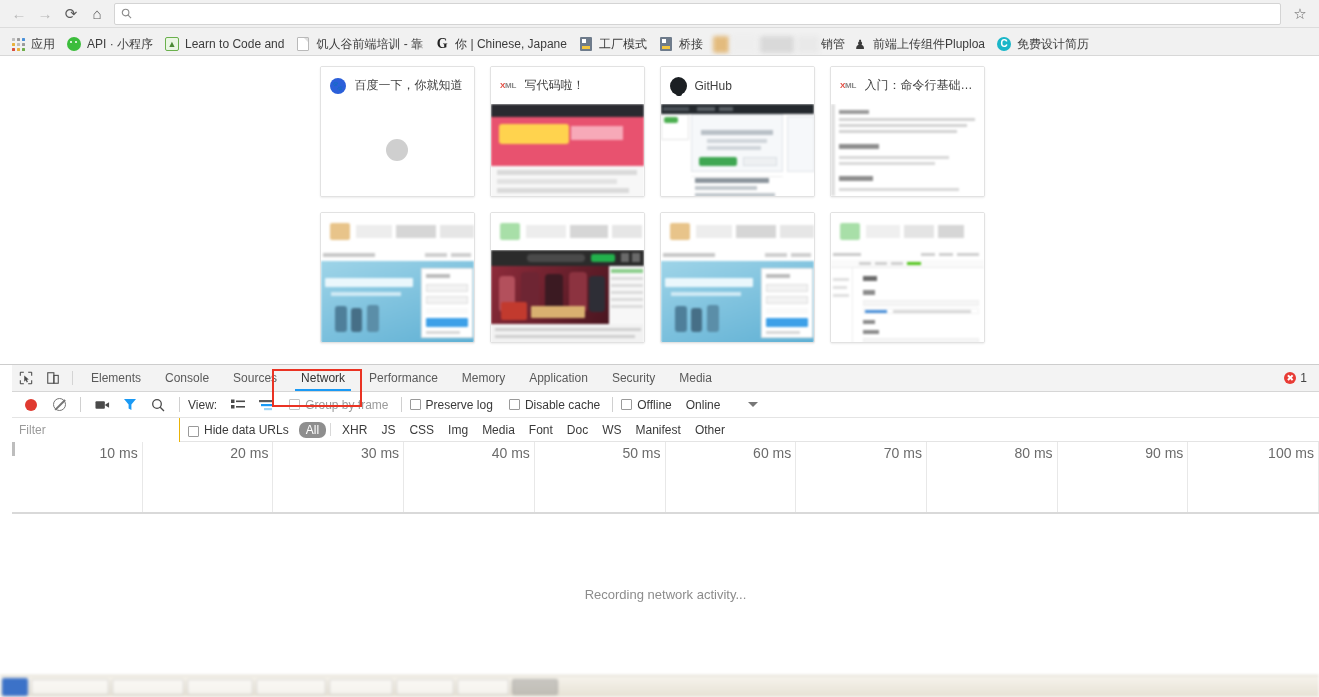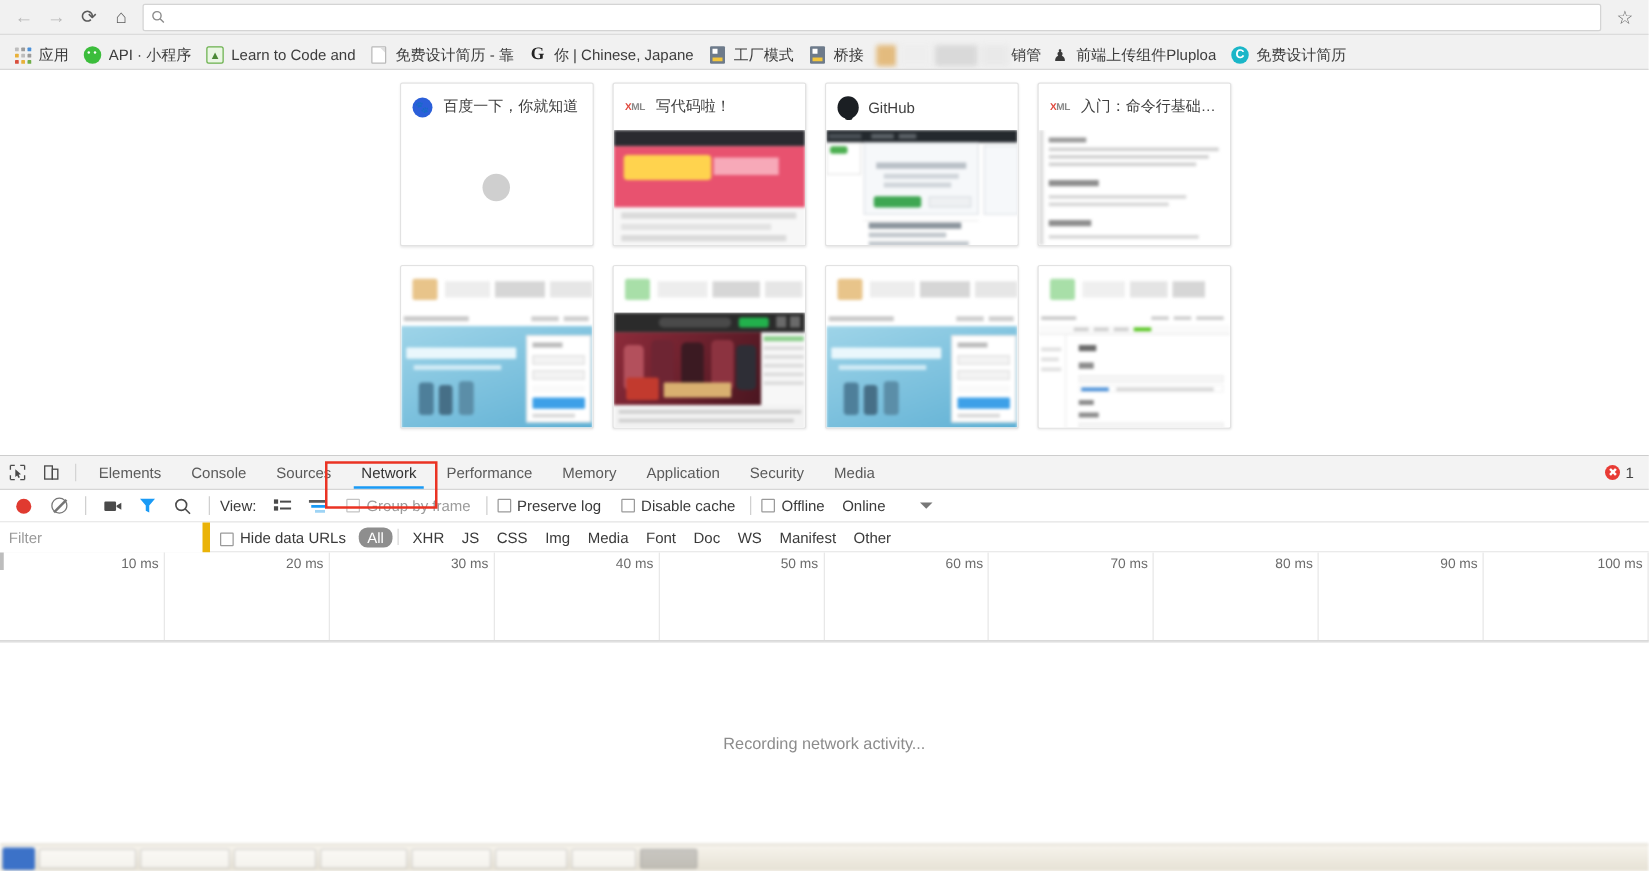--- a/index.html
+++ b/index.html
@@ -132,21 +132,21 @@
     width: 22px; height: 22px; border-radius: 50%; background: #cfcfcf;
     position: absolute; left: 50%; top: 50%; transform: translate(-50%,-50%);
   }
   .mosaic { position:absolute; inset:0; filter: blur(1.1px); }
   .mosaic .bar { position:absolute; }
 
   
   .devtools {
     position: absolute; left: 0; right: 0; top: 364px; bottom: 22px;
     background: #fff; border-top: 1px solid #cdcdcd;
-    display: flex; flex-direction: column;
+    display: flex; flex-direction: column; padding-left: 12px;
   }
   .dt-tabbar {
     height: 27px; display: flex; align-items: stretch;
     border-bottom: 1px solid #d6d6d6; background: #f3f3f3; position: relative;
   }
   .dt-tool-ico {
     width: 27px; display: flex; align-items: center; justify-content: center;
     color: #5a5a5a;
   }
   .dt-sep { width: 1px; background: #d4d4d4; margin: 6px 6px; }
@@ -199,41 +199,41 @@
   .caret-dn {
     width:0;height:0;border-left:5px solid transparent;border-right:5px solid transparent;
     border-top:5px solid #777;
   }
 
   .dt-filterbar {
     height: 24px; display: flex; align-items: center;
     border-bottom: 1px solid #e4e4e4; font-size: 12px; color: #3a3a3a;
   }
   .filter-input {
-    width: 168px; height: 24px; border: none; border-right: 6px solid #eab308;
+    width: 168px; height: 24px; border: none; border-right: 1px solid #eab308;
     outline: none; font-size: 12px; color: #737373; padding: 0 7px;
     font-family: inherit; background: #fff;
   }
   .filter-input::placeholder { color: #9a9a9a; }
   .ftypes { display: flex; align-items: center; gap: 0; margin-left: 6px; }
   .ftype { padding: 1px 7px; border-radius: 7px; color: #3a3a3a; }
   .ftype.active { background: #8e8e8e; color: #fff; }
   .ftype-sep { width:1px; height:13px; background:#d8d8d8; margin:0 4px; }
 
   .dt-timeline {
     height: 72px; border-bottom: 1px solid #d9d9d9;
     display: flex; position: relative; background: #fff;
   }
   .tl-cell {
     flex: 1; border-right: 1px solid #e8e8e8; position: relative;
   }
   .tl-cell:last-child { border-right: none; }
   .tl-label {
     position: absolute; right: 4px; top: 3px;
-    font-size: 11px; color: #6b6b6b;
+    font-size: 14px; color: #6b6b6b;
   }
   .tl-left-grip {
     position: absolute; left: 0; top: 0; width: 3px; height: 14px; background: #bdbdbd;
   }
   .tl-bottomline { position:absolute; left:0; right:0; bottom:0; height:1px; background:#d9d9d9;}
 
   .dt-empty {
     flex: 1; display: flex; flex-direction: column;
     align-items: center; justify-content: center;
     font-size: 13px; color: #8c8c8c; gap: 12px; background: #fff;
@@ -303,21 +303,21 @@
     <span class="bm-ico">
         <span class="ico-green-sq">▲</span>
       </span>
     <span class="label">Learn to Code and</span>
   </div>
 
   <div class="bm">
     <span class="bm-ico">
         <span class="ico-page"></span>
       </span>
-    <span class="label">免费设计简历 - 靠</span>
+    <span class="label">饥人谷前端培训 - 靠</span>
   </div>
 
   <div class="bm">
     <span class="bm-ico">
         <span class="ico-g">G</span>
       </span>
     <span class="label">你 | Chinese, Japane</span>
   </div>
 
   <div class="bm">

